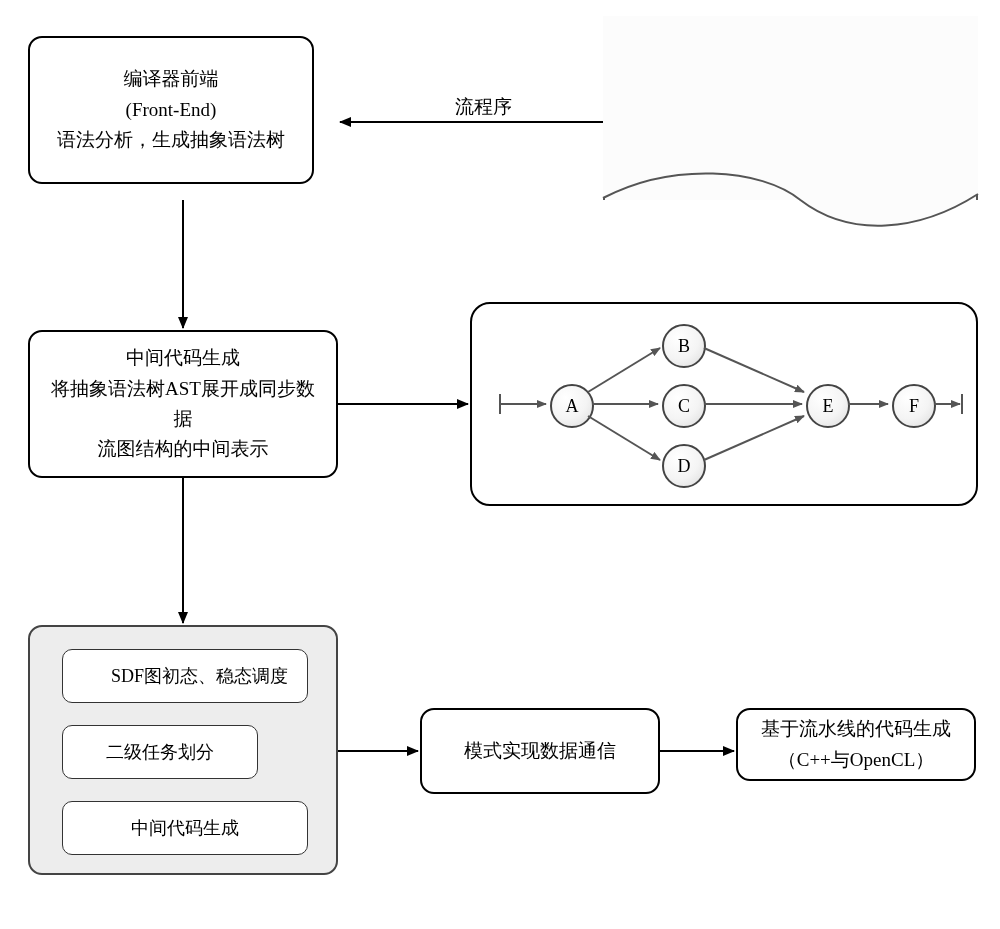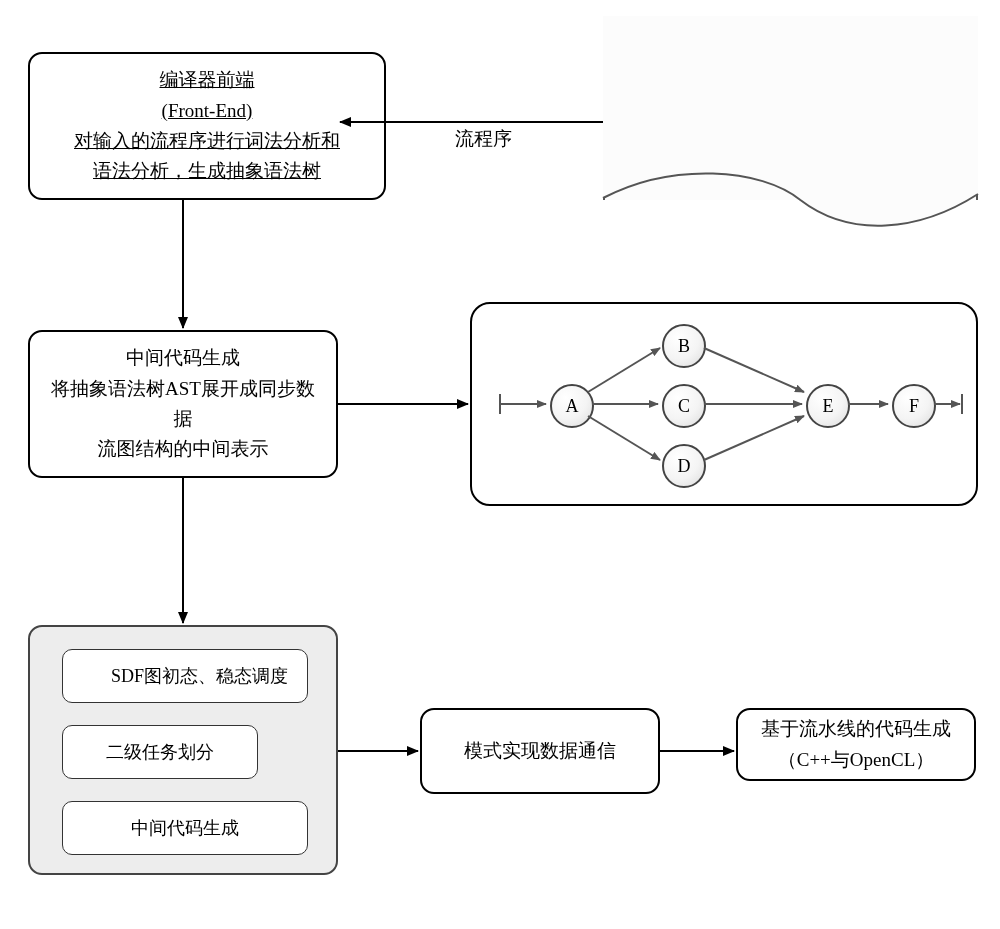--- a/index.html
+++ b/index.html
@@ -85,38 +85,36 @@
     position: absolute;
     left: 0;
     top: 0;
     width: 1000px;
     height: 929px;
     pointer-events: none;
   }
   .label-floating {
     position: absolute;
     font-size: 19px;
-    margin-top: 32px;
   }
 </style>
 </head>
 <body>
 
 <div class="doc-shape" style="left:603px; top:42px; width:375px; height:158px;">
   <span>数据流程序</span>
   <svg class="wave" viewBox="0 0 380 60" preserveAspectRatio="none">
     <path d="M0 22 C 70 -14, 160 -8, 200 24 C 250 62, 320 56, 380 18 L 380 -160 L 0 -160 Z" fill="#fcfcfc" stroke="none"></path>
     <path d="M0 22 C 70 -14, 160 -8, 200 24 C 250 62, 320 56, 380 18" fill="none" stroke="#555" stroke-width="2"></path>
   </svg>
 </div>
 
-<div class="box" style="left:28px; top:52px; width:358px; height:148px;text-decoration:underline;">
+<div class="box" style="left:28px; top:36px; width:286px; height:148px;">
   <span>编译器前端</span>
   <span>(Front-End)</span>
-  <span>对输入的流程序进行词法分析和</span>
   <span>语法分析，生成抽象语法树</span>
 </div>
 
 <div class="label-floating" style="left:455px; top:94px;">流程序</div>
 
 <div class="box" style="left:28px; top:330px; width:310px; height:148px;">
   <span>中间代码生成</span>
   <span>将抽象语法树AST展开成同步数据</span>
   <span>流图结构的中间表示</span>
 </div>

